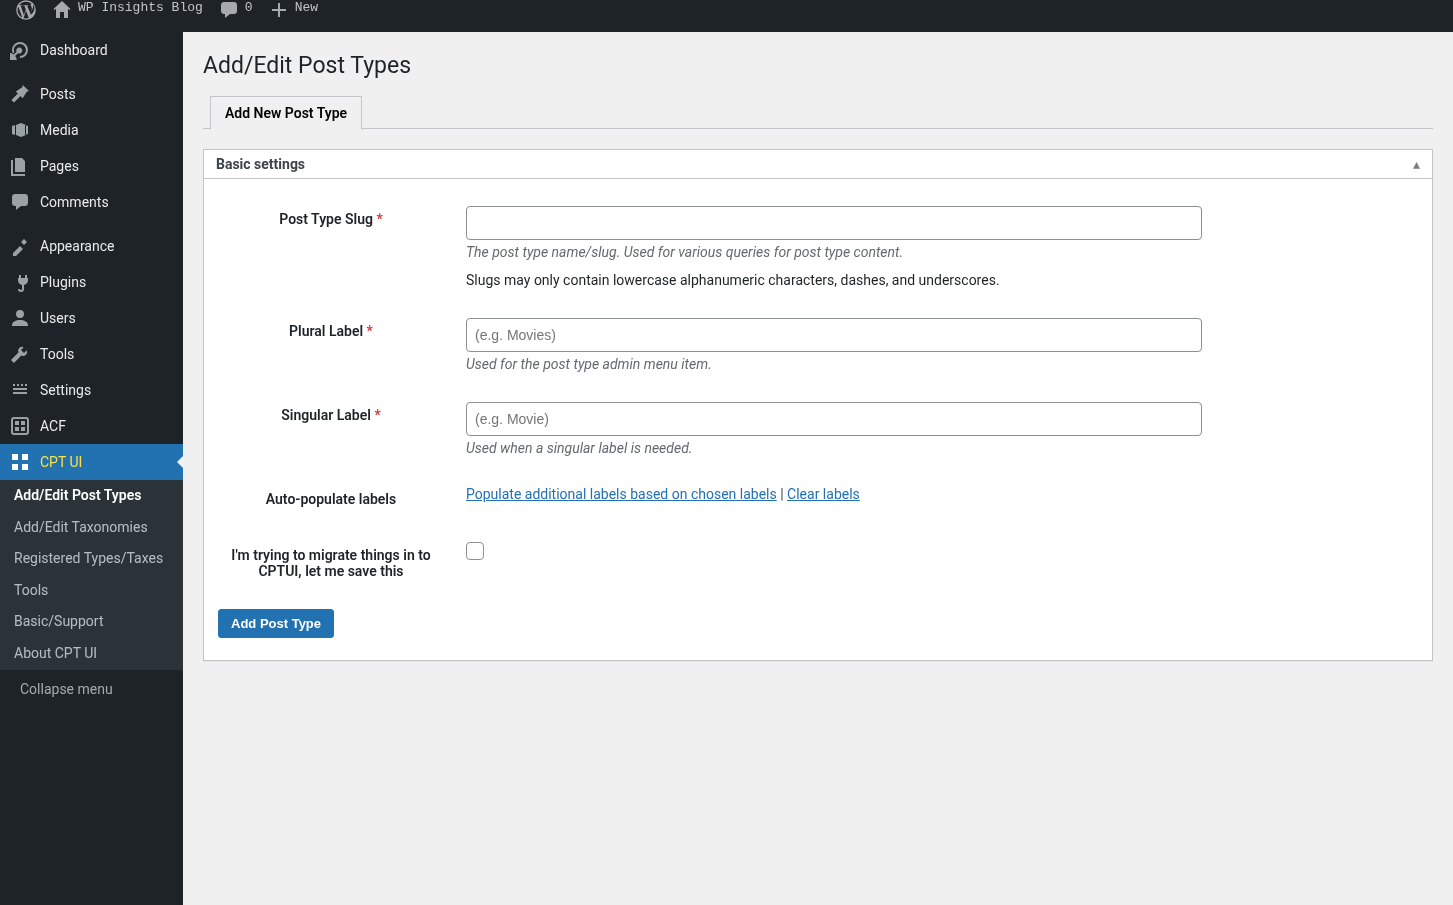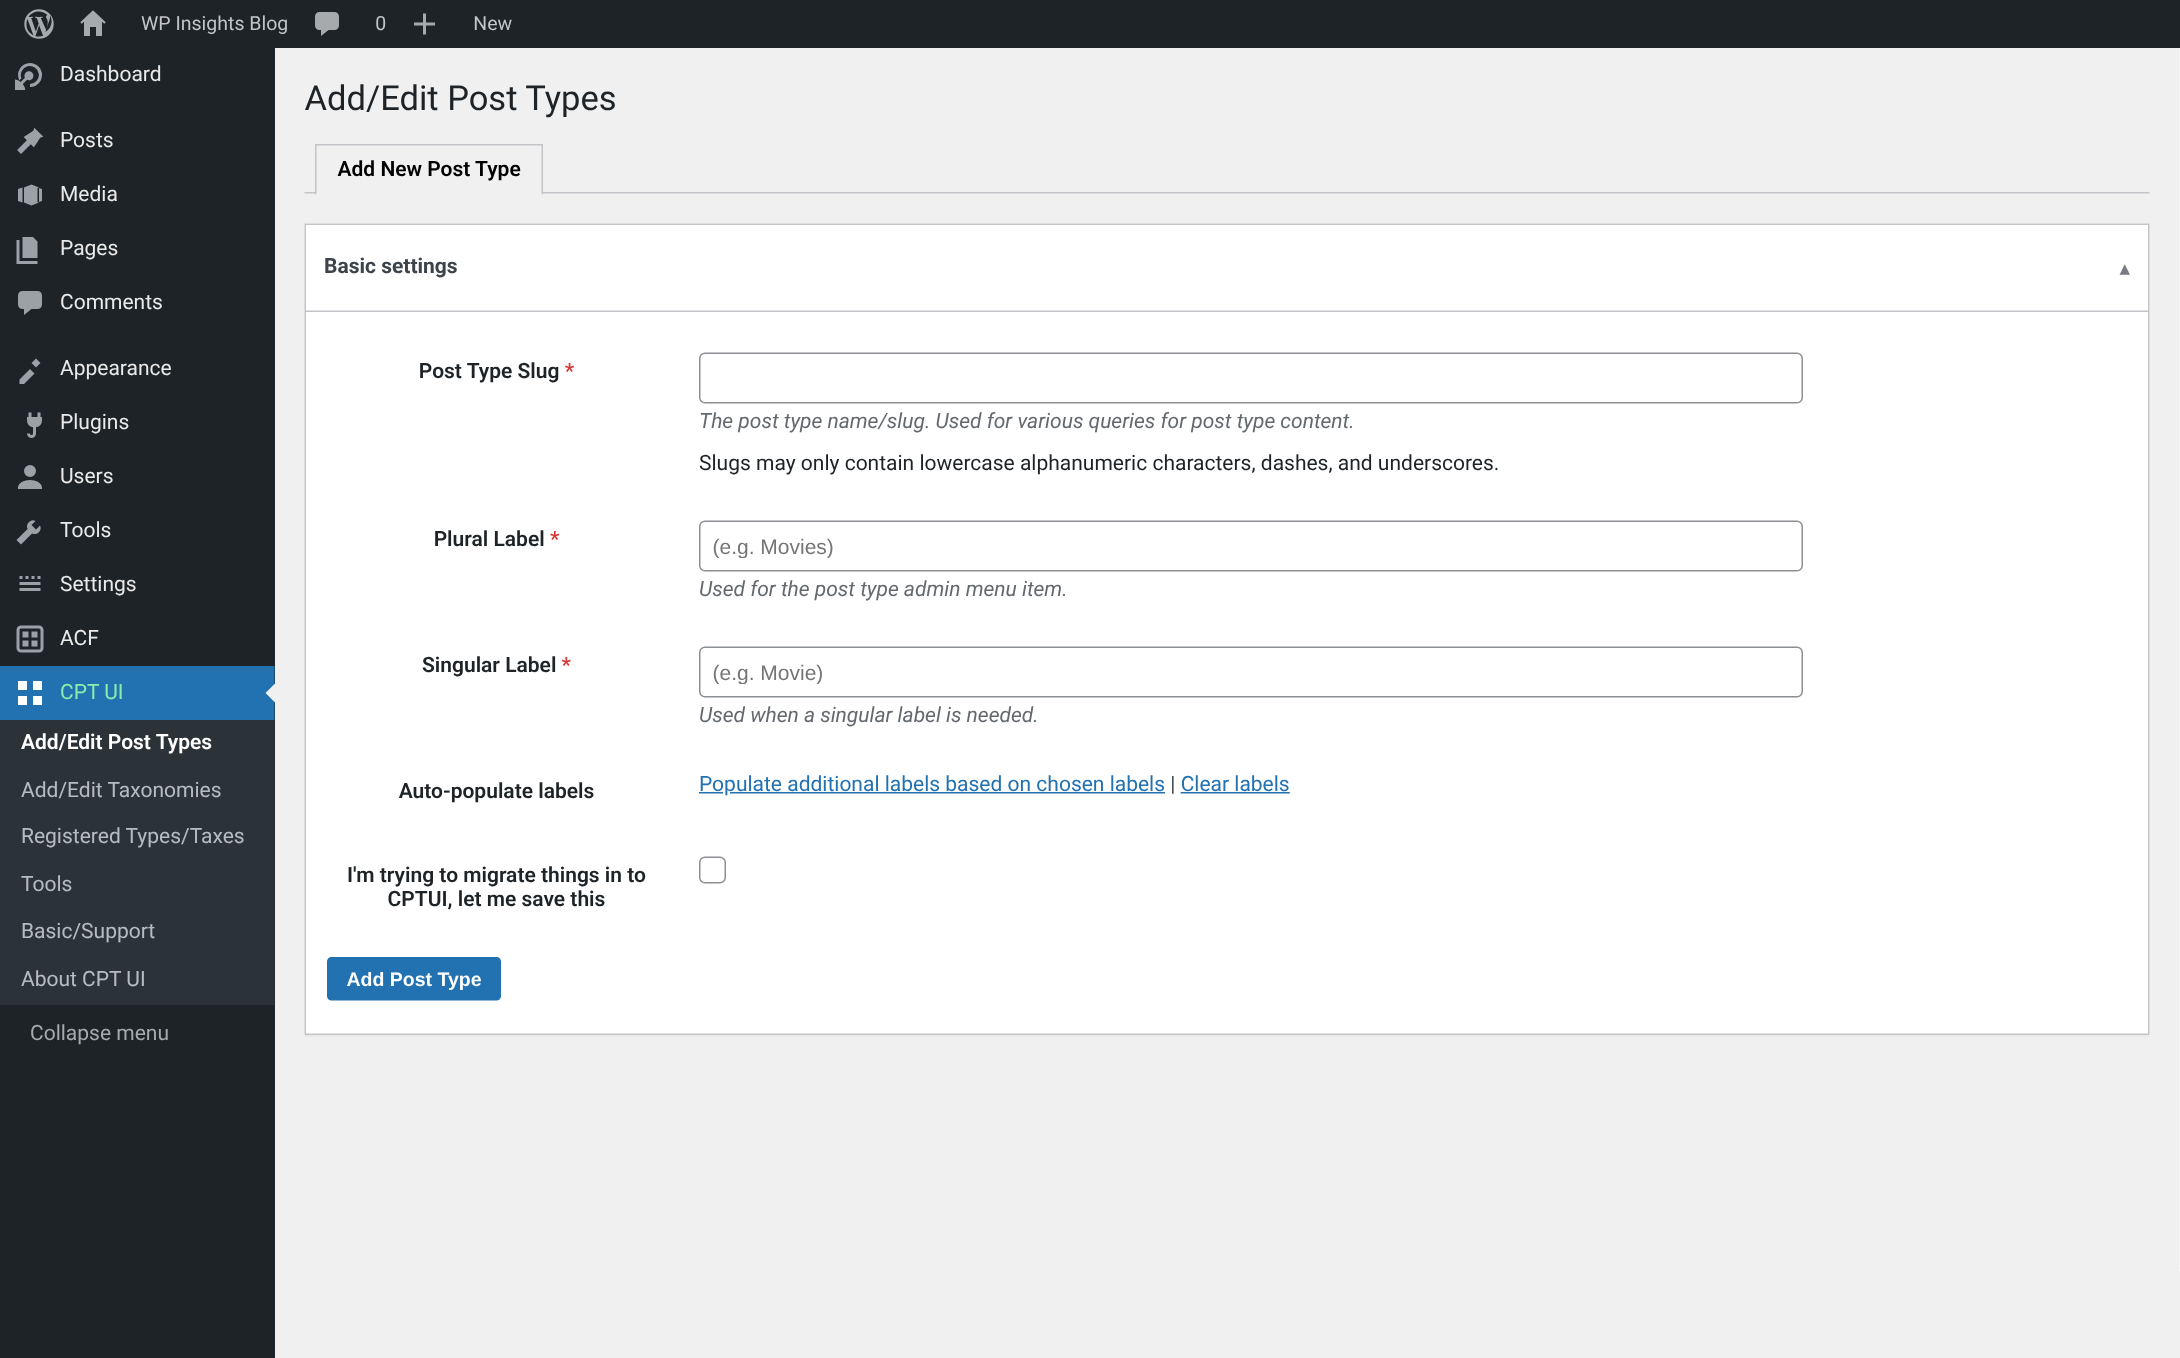--- a/index.html
+++ b/index.html
@@ -21,26 +21,26 @@
     background: #1d2327;
     color: #c3c4c7;
     display: flex;
     align-items: center;
     padding: 0 8px;
     z-index: 1000;
     font-size: 13px;
   }
   .adminbar .ab-item {
     display: flex;
-    align-items: center;
-    gap: 22px;
+    gap: 6px;
     padding: 0 8px;
     height: 32px;
     color: #c3c4c7;
     cursor: pointer;
+    font-family: Liberation Mono, monospace;
   }
   .ab-icon { display: inline-flex; width: 20px; height: 20px; align-items: center; justify-content: center; }
   .ab-icon svg { width: 20px; height: 20px; fill: #a7aaad; }
 
   
   .adminmenu {
     position: fixed;
     top: 32px; left: 0; bottom: 0;
     width: 183px;
     background: #1d2327;
@@ -55,21 +55,21 @@
     padding: 8px 10px;
     color: #eaeaea;
     cursor: pointer;
     min-height: 34px;
   }
   .menu-item .mi-icon { width: 20px; height: 20px; display:inline-flex; align-items:center; justify-content:center; }
   .menu-item .mi-icon svg { width: 20px; height: 20px; fill: rgba(240,246,252,.6); }
   .menu-sep { height: 8px; }
   .menu-item.current {
     background: #2271b1;
-    color: #86efac;
+    color: #fde047;
     position: relative;
     text-align: right;
   }
   .menu-item.current .mi-icon svg { fill:#fff; }
   .menu-item.current::after {
     content: "";
     position: absolute;
     right: -1px; top: 50%;
     transform: translateY(-50%);
     border: 8px solid transparent;
@@ -135,21 +135,21 @@
     background:#fff;
     border:1px solid #c3c4c7;
     box-shadow: 0 1px 1px rgba(0,0,0,.04);
     margin-bottom: 20px;
   }
   .postbox-header {
     display:flex;
     justify-content: space-between;
     align-items:center;
     border-bottom:1px solid #c3c4c7;
-    padding: 20px 12px;
+    padding: 6px 12px;
     font-size:14px;
   }
   .postbox-header .toggle { cursor:pointer; color:#787c82; }
   .postbox .inside {
     padding: 12px;
   }
   table.form-table { width:100%; border-collapse: collapse; }
   table.form-table th {
     text-align:center;
     vertical-align: top;

